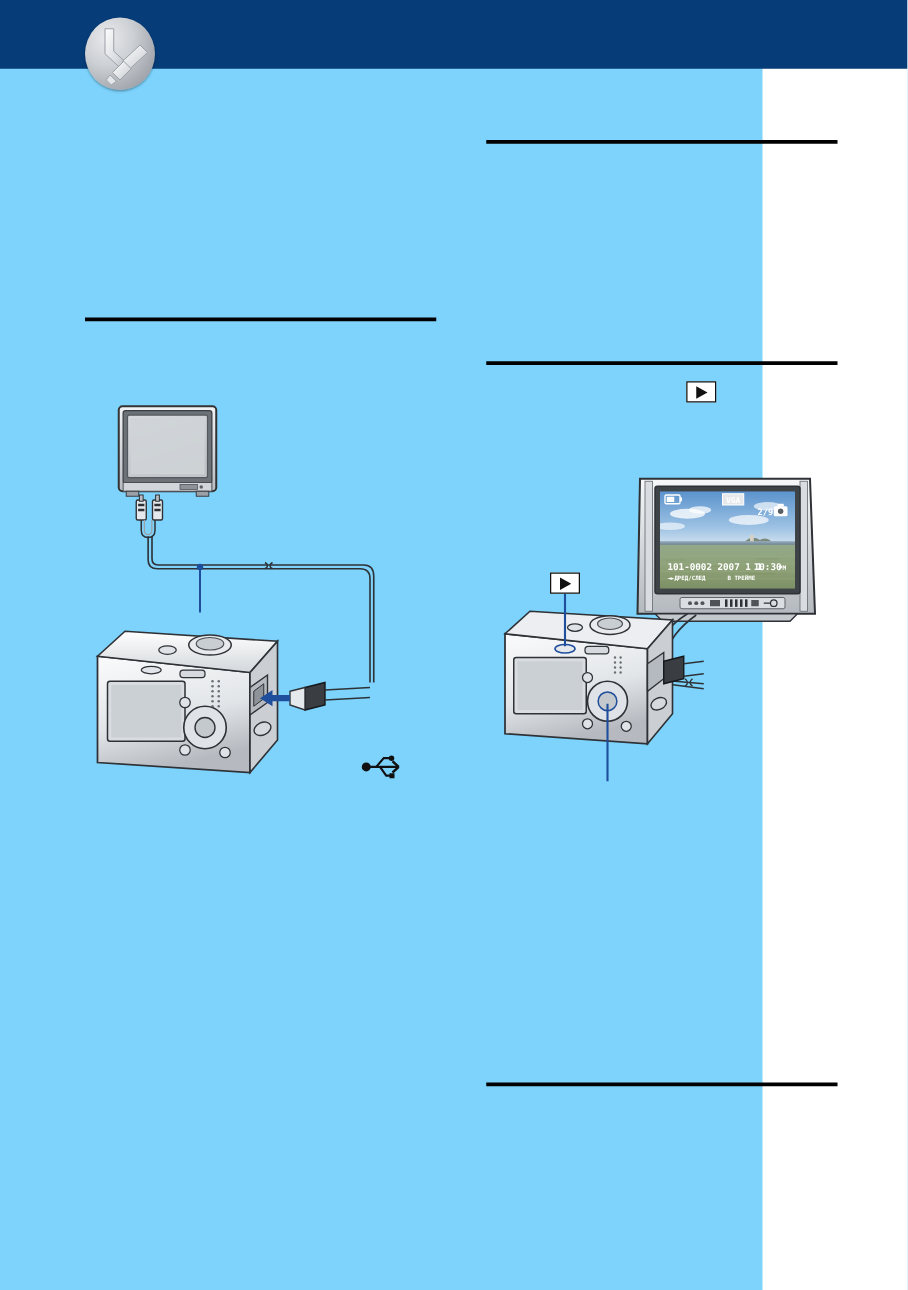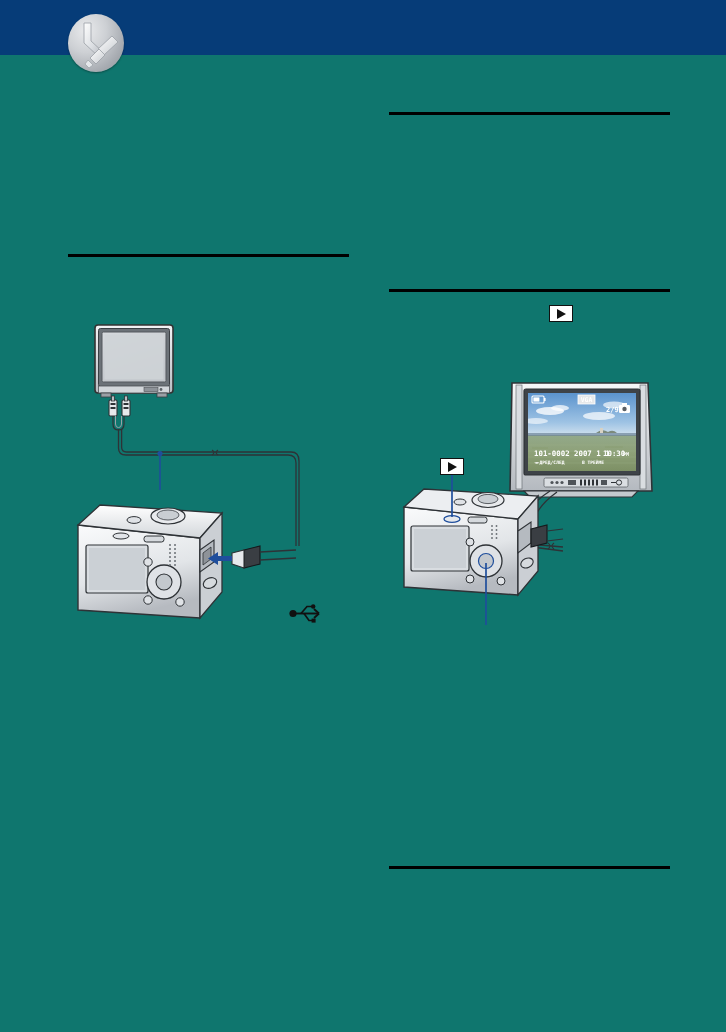--- a/index.html
+++ b/index.html
@@ -4,22 +4,22 @@
 <style>
   * { box-sizing: border-box; margin: 0; padding: 0; }
   html, body {
     width: 726px; height: 1032px;
     background: #ffffff;
     font-family: "Liberation Sans", sans-serif;
     overflow: hidden;
   }
   #page {
     position: relative;
-    width: 726px; height: 1032px;
-    background: #0f766e;
+    width: 610px; height: 1032px;
+    background: #7dd3fc;
   }
   
   .header-band {
     position: absolute;
     left: 0; top: 0;
     width: 726px; height: 55px;
     background: #063c78;
   }
   .header-icon {
     position: absolute;

